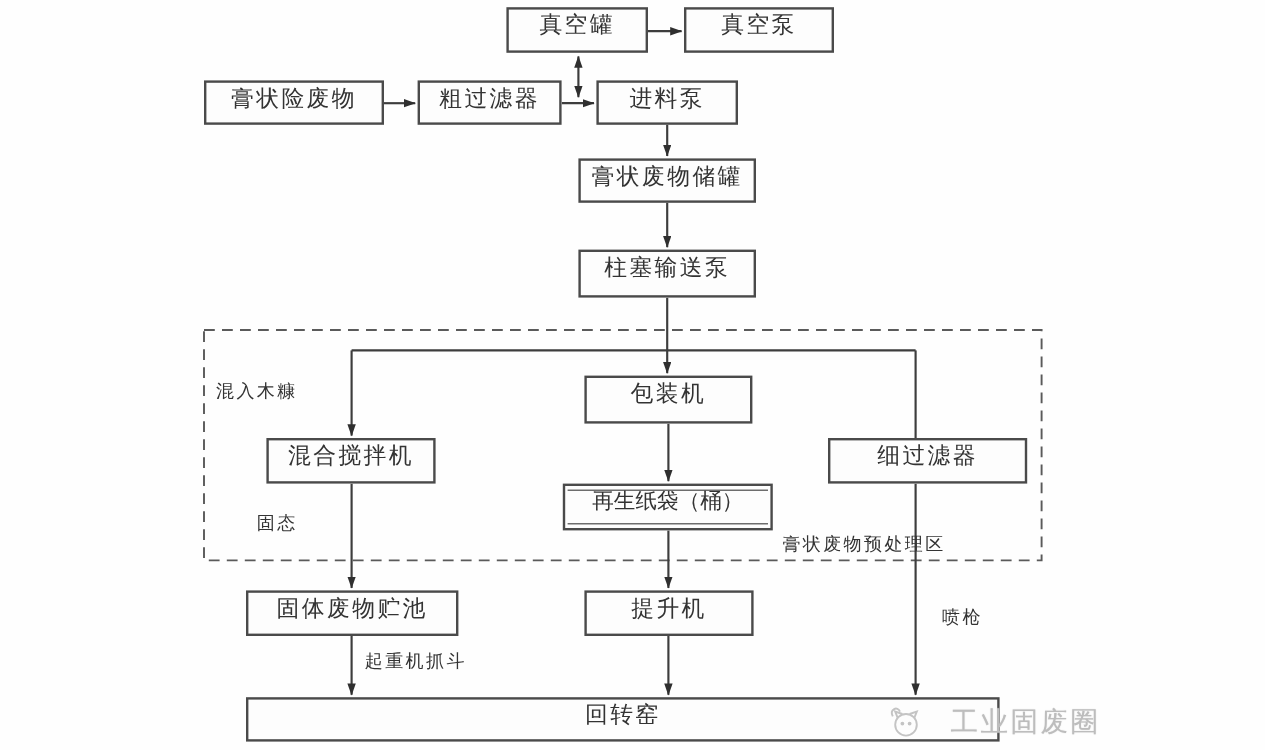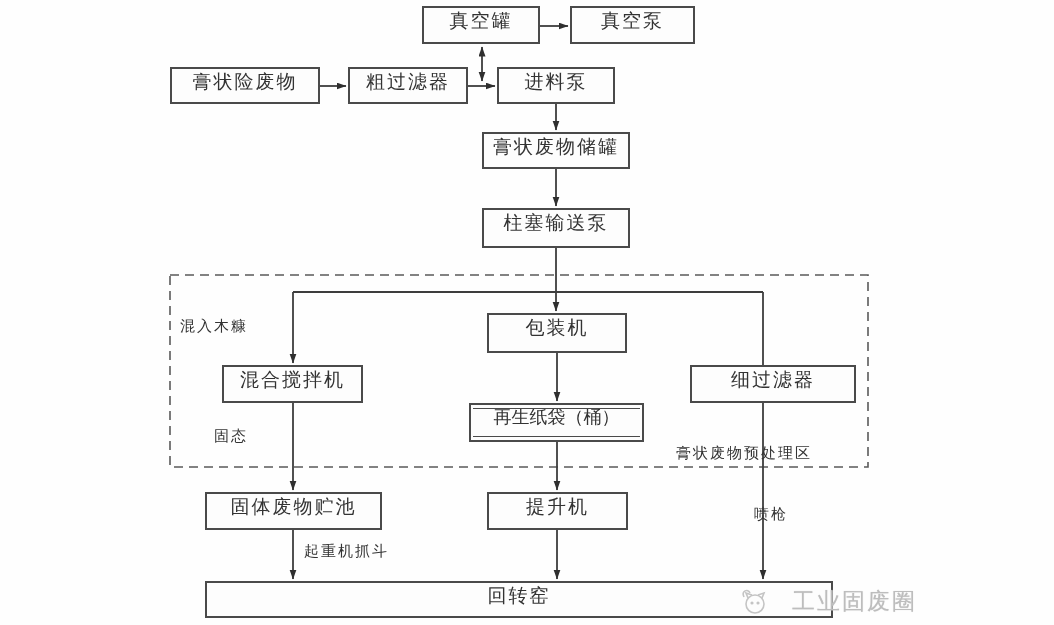--- a/index.html
+++ b/index.html
@@ -120,23 +120,23 @@
   </div>
 
   <div class="node" style="left:205px;top:581px;width:628px;height:37px">
     <span class="lbl">回转窑</span>
   </div>
 
   <div class="annot" style="left:180px;top:317px">混入木糠</div>
 
   <div class="annot" style="left:214px;top:427px">固态</div>
 
-  <div class="annot" style="left:676px;top:444px">膏状废物预处理区</div>
+  <div class="annot" style="left:652px;top:444px">膏状废物预处理区</div>
 
-  <div class="annot" style="left:754px;top:505px">喷枪</div>
+  <div class="annot" style="left:785px;top:505px">喷枪</div>
 
   <div class="annot" style="left:304px;top:542px">起重机抓斗</div>
 
   <div id="watermark">
     <svg width="34" height="30" viewBox="0 0 34 30">
       <g fill="none" stroke="#c4c4c4" stroke-width="1.6">
         <path d="M6 10 C3 4, 10 1, 12 6"></path>
         <circle cx="17" cy="17" r="9"></circle>
         <path d="M10 11 L8 6 L14 8"></path>
         <path d="M24 11 L26 6 L20 8"></path>

